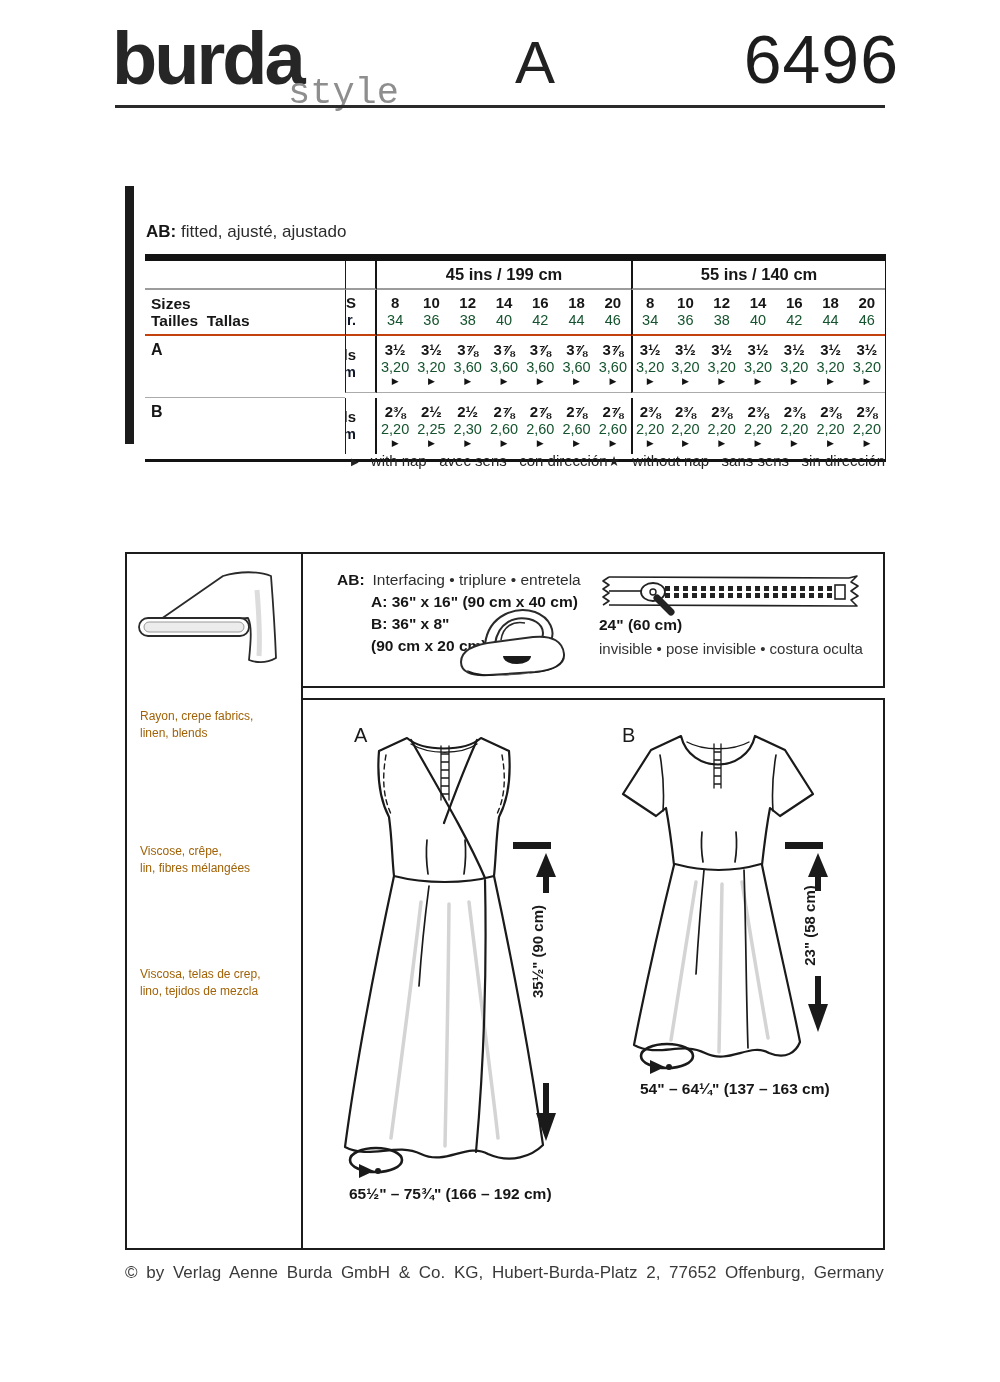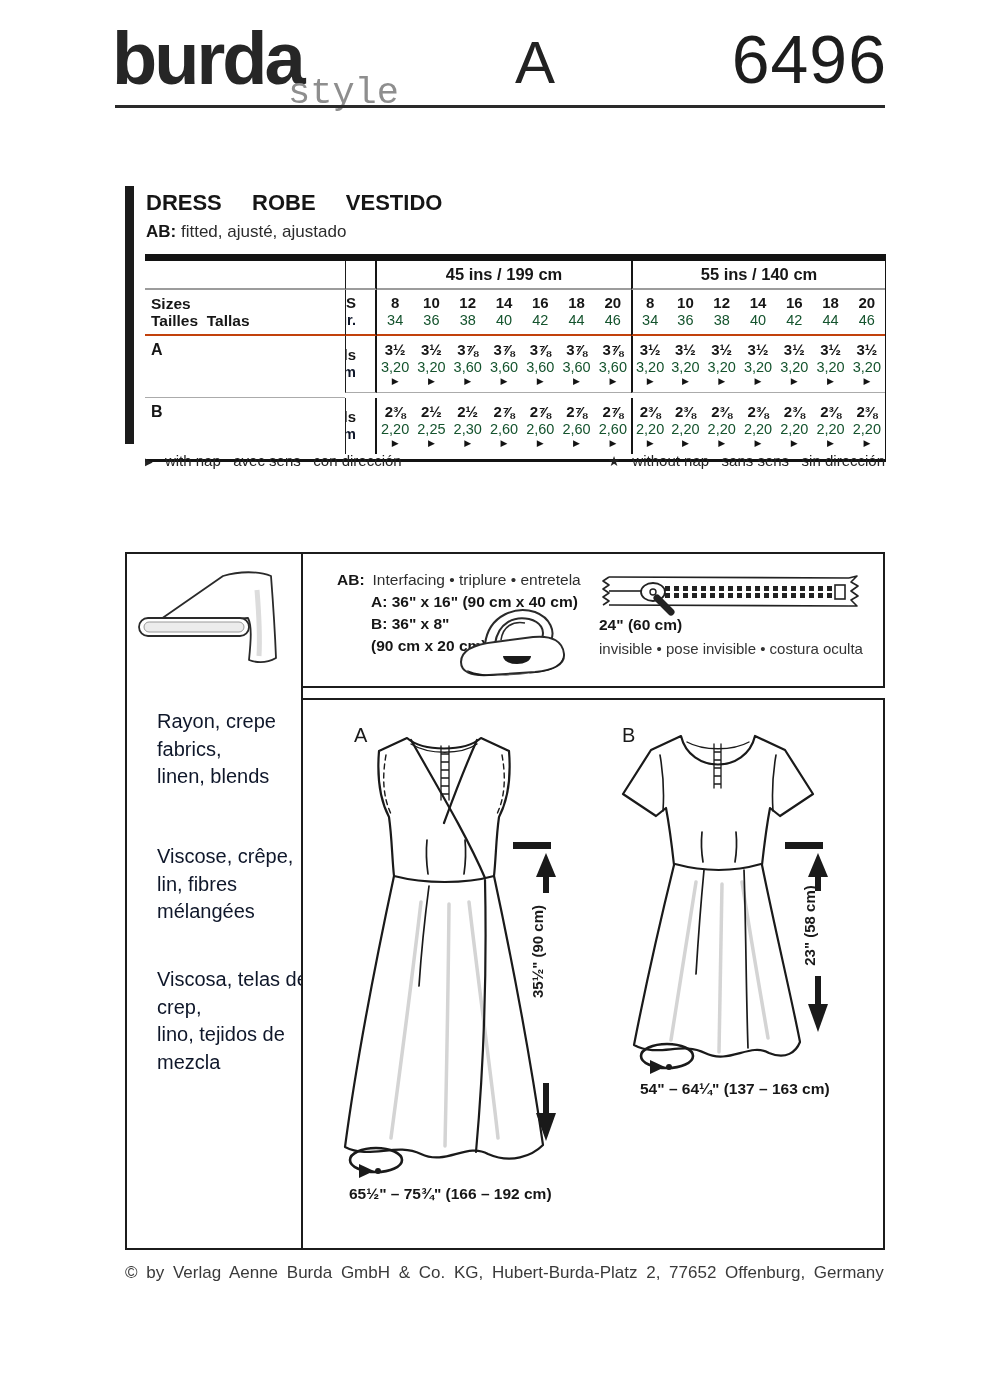--- a/index.html
+++ b/index.html
@@ -8,21 +8,21 @@
   .pre{white-space:pre-wrap;}
 
   
   .logo-main{position:absolute;left:112px;top:16px;font-size:74px;font-weight:700;
              letter-spacing:-3px;color:#262626;}
   .logo-sub{position:absolute;left:288px;top:72px;font-family:Liberation Mono, monospace;
             font-size:37px;color:#8e8e8e;letter-spacing:0px;}
   .header-rule{position:absolute;left:115px;top:105px;width:770px;height:3px;background:#2a2a2a;}
   .view-letter{position:absolute;left:505px;top:28px;width:60px;text-align:center;
                font-size:60px;font-weight:400;color:#222;}
-  .pattern-number{position:absolute;right:113px;top:20px;font-size:68px;font-weight:500;
+  .pattern-number{position:absolute;right:101px;top:20px;font-size:68px;font-weight:500;
                   letter-spacing:1px;color:#1d1d1d;text-align:right;}
 
   
   .title-bar{position:absolute;left:125px;top:186px;width:9px;height:258px;background:#1b1b1b;}
   .garment-title{position:absolute;left:146px;top:190px;font-size:22px;font-weight:700;
                  word-spacing:9px;color:#161616;}
   .fit-line{position:absolute;left:146px;top:222px;font-size:17px;color:#2c2c2c;}
   .fit-line b{font-weight:700;color:#161616;}
 
   
@@ -44,33 +44,33 @@
   .lbl-b{font-weight:700;font-size:15.5px;color:#161616;}
   .us,.yds{font-weight:700;font-size:15px;color:#161616;}
   .eur,.m{font-size:14.5px;color:#14532d;}
   .unit-b{font-weight:700;font-size:15px;color:#161616;}
   .unit-g{font-size:14.5px;color:#0f172a;font-weight:bold;}
   .napmark{font-size:9px;color:#131313;margin-top:1px;}
   .viewlbl{font-weight:700;font-size:16px;color:#161616;}
 
   
   .nap-legend{position:absolute;left:145px;top:452px;width:740px;display:flex;
-              justify-content:space-between;font-size:15px;color:#222;}
+              justify-content:flex-end;font-size:15px;color:#222;}
   .nap-legend .sym{font-size:10px;margin-right:8px;position:relative;top:-1px;}
   .nap-legend .star{font-size:14px;margin-right:8px;}
 
   
   .info-box{position:absolute;left:125px;top:552px;width:760px;height:698px;}
   .panel{position:absolute;border:2px solid #1c1c1c;background:#fff;box-sizing:border-box;}
   .panel-left{left:0;top:0;width:178px;height:698px;}
   .panel-notions{left:176px;top:0;width:584px;height:136px;}
   .panel-drawings{left:176px;top:146px;width:584px;height:552px;}
 
-  .fabric{position:absolute;left:30px;width:160px;font-size:20px;line-height:1.38;
-          color:#0f172a;white-space:pre-line;}
+  .fabric{position:absolute;left:13px;width:160px;font-size:12px;line-height:1.38;
+          color:#a16207;white-space:pre-line;}
   .fabric:nth-of-type(1){top:154px;}
   .fabric:nth-of-type(2){top:289px;}
   .fabric:nth-of-type(3){top:412px;}
   .bolt-svg{position:absolute;left:8px;top:6px;}
 
   .notions-text{position:absolute;left:34px;top:15px;font-size:15.5px;line-height:1.42;color:#161616;}
   .notions-row{display:flex;}
   .notions-prefix{font-weight:700;margin-right:8px;}
   .notions-l0{color:#2e2e2e;}
   .notions-rest{margin-left:34px;font-weight:700;}
@@ -109,21 +109,20 @@
 
 <div class="page">
 
   <div class="logo-main">burda</div>
   <div class="logo-sub">style</div>
   <div class="header-rule"></div>
   <div class="view-letter">A</div>
   <div class="pattern-number">6496</div>
 
   <div class="title-bar"></div>
-  <div class="garment-title pre">DRESS  ROBE  VESTIDO</div>
   <div class="fit-line">
     <b>AB:</b>
     <span>fitted, ajusté, ajustado</span>
   </div>
 
   <div id="size-grid">
       <div class="cell lblcol rh"></div>
       <div class="cell unitcol rh"></div>
       <div class="cell grp rh" style="grid-column: span 7;">45 ins / 199 cm</div>
       <div class="cell grp rh vstart" style="grid-column: span 7;">55 ins / 140 cm</div>

